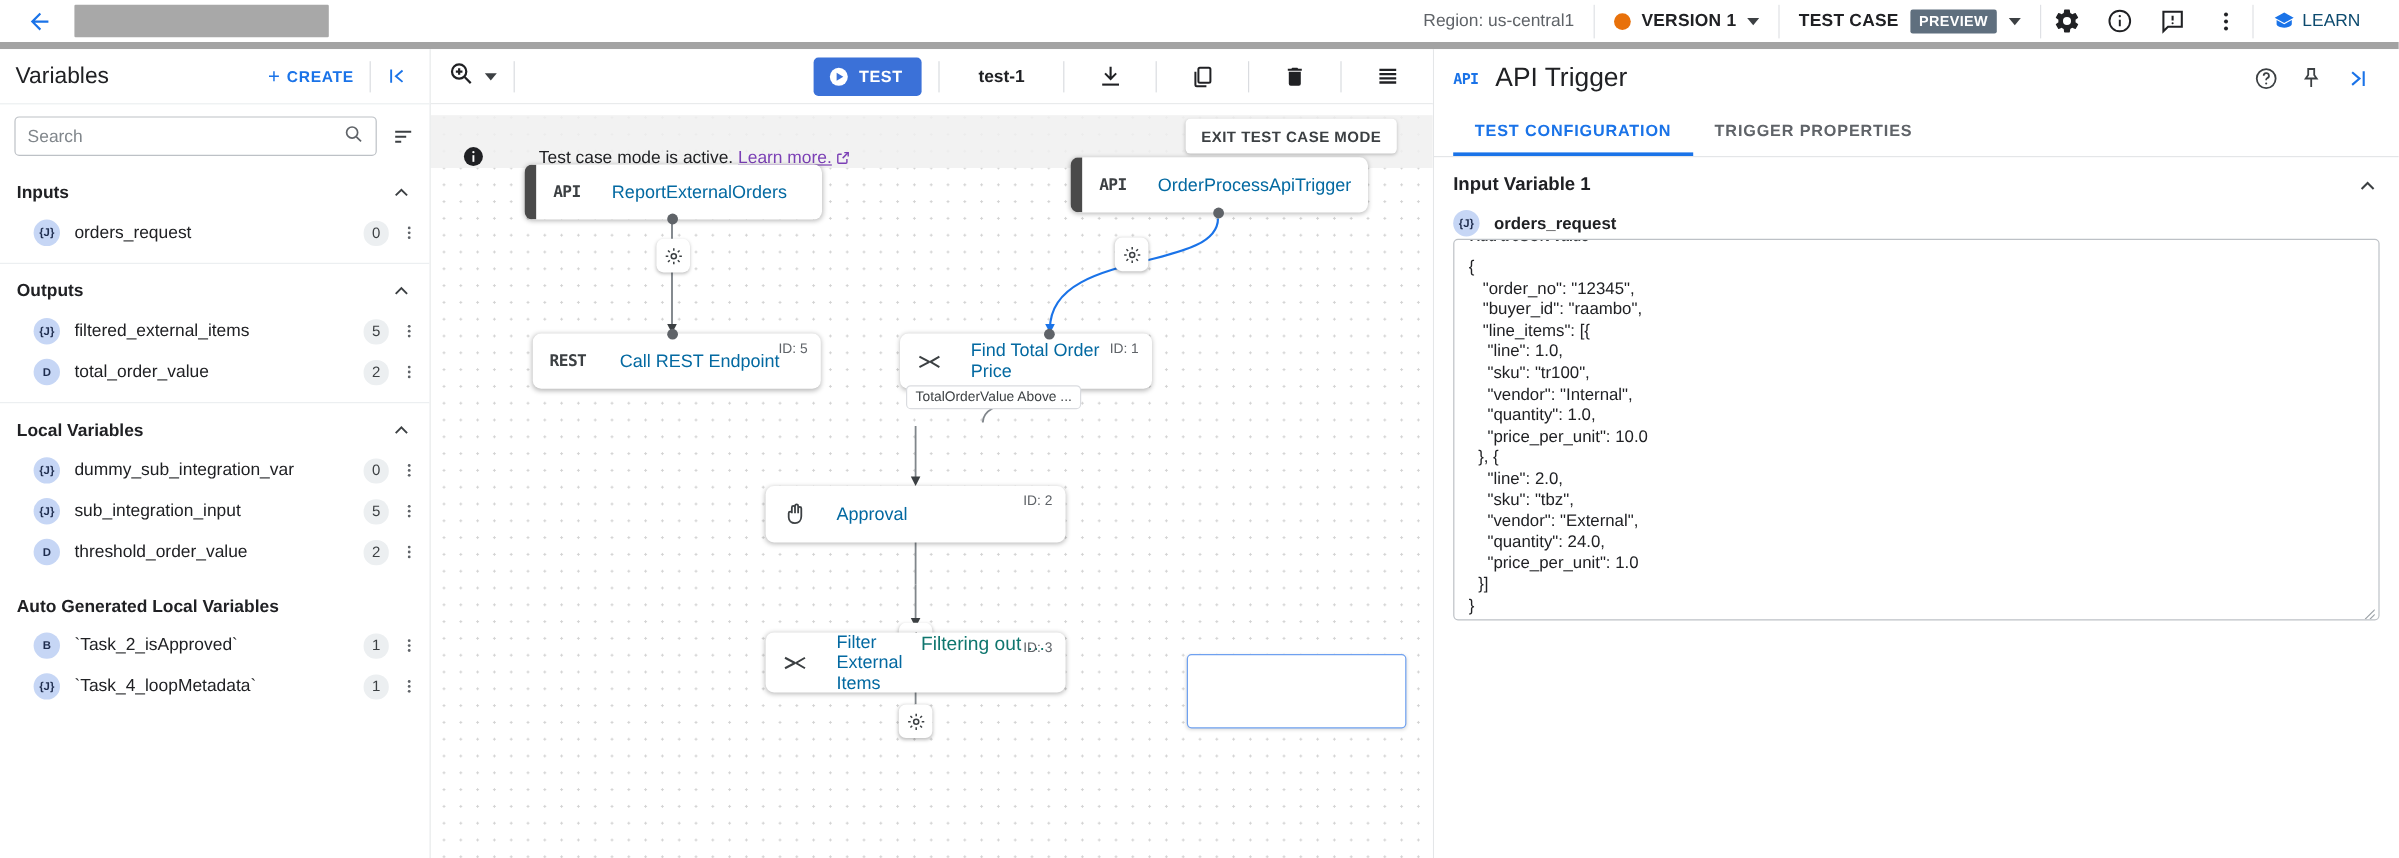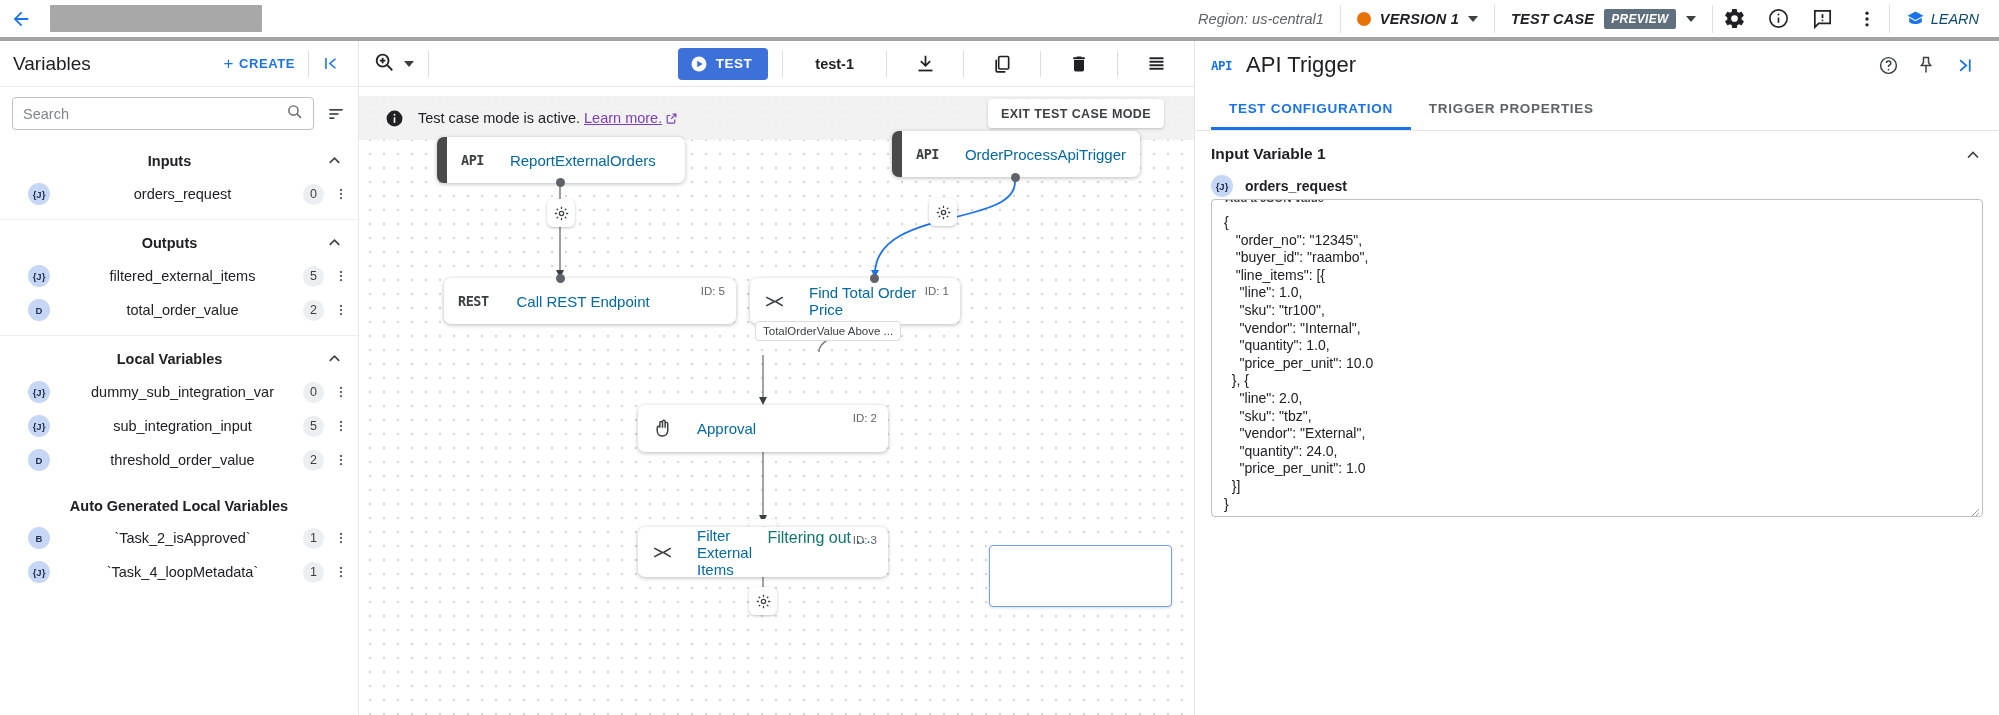--- a/index.html
+++ b/index.html
@@ -7,21 +7,21 @@
     width: 1999px; height: 715px;
     font-family: "Liberation Sans", sans-serif;
     background: #fff; overflow: hidden;
     -webkit-font-smoothing: antialiased;
   }
   .app { position: relative; width: 1999px; height: 715px; display: flex; flex-direction: column; }
 
   
   .header {
     height: 41px; min-height: 41px; display: flex; align-items: center;
-    border-bottom: 4px solid #a3a3a3; background: #fff; padding: 0 4px; font-style: italic;
+    border-bottom: 6px solid #a3a3a3; background: #fff; padding: 0 16px;
   }
   .back-arrow { width: 34px; height: 34px; display:flex; align-items:center; justify-content:center; color:#1a73e8; cursor:pointer; }
   .title-redaction { width: 212px; height: 27px; background: #a8a8a8; margin-left: 12px; border-radius: 1px; }
   .header-spacer { flex: 1; }
   .hdr-region { font-size: 14.5px; color: #5f6368; padding: 0 16px; white-space: nowrap; }
   .hdr-div { width: 1px; height: 28px; background: #dfe1e5; }
   .hdr-version { display: flex; align-items: center; gap: 9px; padding: 0 16px; cursor: pointer; }
   .ver-dot { width: 14px; height: 14px; border-radius: 50%; background: #e8710a; }
   .ver-label { font-size: 14.5px; font-weight: 700; color: #202124; letter-spacing: .2px; }
   .caret-dn { width:0;height:0;border-left:5px solid transparent;border-right:5px solid transparent;border-top:6px solid #3c4043; }
@@ -42,21 +42,21 @@
   .sb-create .plus { font-size: 17px; font-weight: 400; line-height: 1; }
   .sb-vdiv { width:1px; height:26px; background:#dadce0; margin: 0 13px; }
   .sb-collapse { color:#1a73e8; cursor:pointer; display:flex; align-items:center; padding-right:4px; }
 
   .sb-searchrow { display:flex; align-items:center; padding: 10px 12px 8px 12px; gap: 12px; }
   .search-box { flex:1; height: 33px; border: 1px solid #bdc1c6; border-radius: 4px; display:flex; align-items:center; padding: 0 10px; }
   .search-box input { border:none; outline:none; flex:1; font-size:14.5px; color:#ef4444; font-family:"Liberation Sans",sans-serif; background:transparent; }
   .search-box input::placeholder { color:#80868b; }
   .sort-icon { color:#3c4043; cursor:pointer; display:flex; }
 
-  .sb-scroll { flex:1; overflow:hidden;text-align:center; }
+  .sb-scroll { flex:1; overflow:hidden; }
   .sb-section { border-bottom: 1px solid #eceff1; padding-bottom: 8px; }
   .sb-section.nb { border-bottom: none; }
   .sec-header { display:flex; align-items:center; padding: 13px 14px 7px 14px; cursor:pointer; }
   .sec-name { font-size: 14.5px; font-weight: 700; color: #202124; flex:1; }
   .sec-chev { color:#3c4043; display:flex; }
   .var-row { display:flex; align-items:center; height: 34px; padding: 0 10px 0 28px; cursor:pointer; }
   .var-chip { width: 22px; height: 22px; border-radius: 50%; background: #c6d6f5; color:#1f2d4e; font-size: 9.5px; font-weight:700;
               display:flex; align-items:center; justify-content:center; margin-right: 12px; flex-shrink:0; }
   .var-name { font-size: 14.5px; color: #202124; flex:1; white-space:nowrap; overflow:hidden; }
   .var-count { background:#eceff1; color:#3c4043; font-size:12.5px; border-radius: 10px; min-width: 21px; height:21px;
@@ -73,21 +73,21 @@
               display:flex; align-items:center; gap:8px; font-size:13.5px; font-weight:600; letter-spacing:.5px; cursor:pointer;
               font-family:"Liberation Sans",sans-serif; }
   .tb-testname { font-size:14.5px; font-weight:700; color:#202124; padding: 0 18px; white-space:nowrap; }
   .tb-icon { width:48px; height:46px; display:flex; align-items:center; justify-content:center; cursor:pointer; color:#202124; }
 
   .canvas { flex:1; position:relative; overflow:hidden;
             background-color:#fff;
             background-image: radial-gradient(#d3d3d3 1px, transparent 1px);
             background-size: 14px 14px; background-position: 4px 4px; }
   .tc-banner { position:absolute; left:0; right:0; top: 9px; height: 44px; background: rgba(240,240,240,.86);
-               display:flex; align-items:center; padding: 0 26px; }
+               display:flex; align-items:flex-end; padding: 0 26px; gap: 31px; }
   .tc-banner .info-i { margin-right: 14px; display:flex; color:#202124; }
   .tc-banner-text { font-size:14.5px; color:#202124; }
   .tc-link { color:#7b3fb5; text-decoration:underline; cursor:pointer; }
   .tc-extlink { display:inline-flex; vertical-align:-2px; margin-left:3px; color:#7b3fb5; }
   .exit-btn { position:absolute; right: 30px; top: 12px; background:#fff; color:#3c4043; border:none; border-radius:4px;
               height:29px; padding: 0 13px; font-size:12.5px; font-weight:600; letter-spacing:.4px; cursor:pointer;
               box-shadow: 0 1px 3px rgba(0,0,0,.22); font-family:"Liberation Sans",sans-serif; }
 
   .node { position:absolute; background:#fff; border-radius:7px; box-shadow: 0 1px 4px rgba(0,0,0,.28); display:flex; align-items:center; }
   .node.trigger { border-left: 10px solid #4a4a4a; }
@@ -477,21 +477,21 @@
               <path d="M12 2.5v3M12 18.5v3M2.5 12h3M18.5 12h3M5.2 5.2l2.1 2.1M16.7 16.7l2.1 2.1M18.8 5.2l-2.1 2.1M7.3 16.7l-2.1 2.1"></path>
             </svg>
         </div>
         <div class="gear-pill" style="left:570px; top:111px;">
           <svg width="17" height="17" viewBox="0 0 24 24" fill="none" stroke="currentColor" stroke-width="1.8">
               <circle cx="12" cy="12" r="3"></circle>
               <path d="M12 2.5v3M12 18.5v3M2.5 12h3M18.5 12h3M5.2 5.2l2.1 2.1M16.7 16.7l2.1 2.1M18.8 5.2l-2.1 2.1M7.3 16.7l-2.1 2.1"></path>
             </svg>
         </div>
 
-        <div class="node" style="left:85px; top:191px; width:292px; height:46px; padding: 0 14px;">
+        <div class="node" style="left:85px; top:191px; width:240px; height:46px; padding: 0 14px;">
           <span class="node-badge" style="margin-right:28px;">REST</span>
           <span class="node-title">Call REST Endpoint</span>
           <span class="node-id">ID: 5</span>
         </div>
         <div class="dot-anchor" style="left:197px; top:187px;"></div>
 
         <div class="node" style="left:391px; top:191px; width:210px; height:46px; padding: 0 14px;">
           <span class="node-icon" style="margin-right:24px;">
             <svg width="21" height="21" viewBox="0 0 24 24" fill="none" stroke="#3c4043" stroke-width="1.9">
                 <line x1="2.5" y1="7" x2="12" y2="12"></line>

